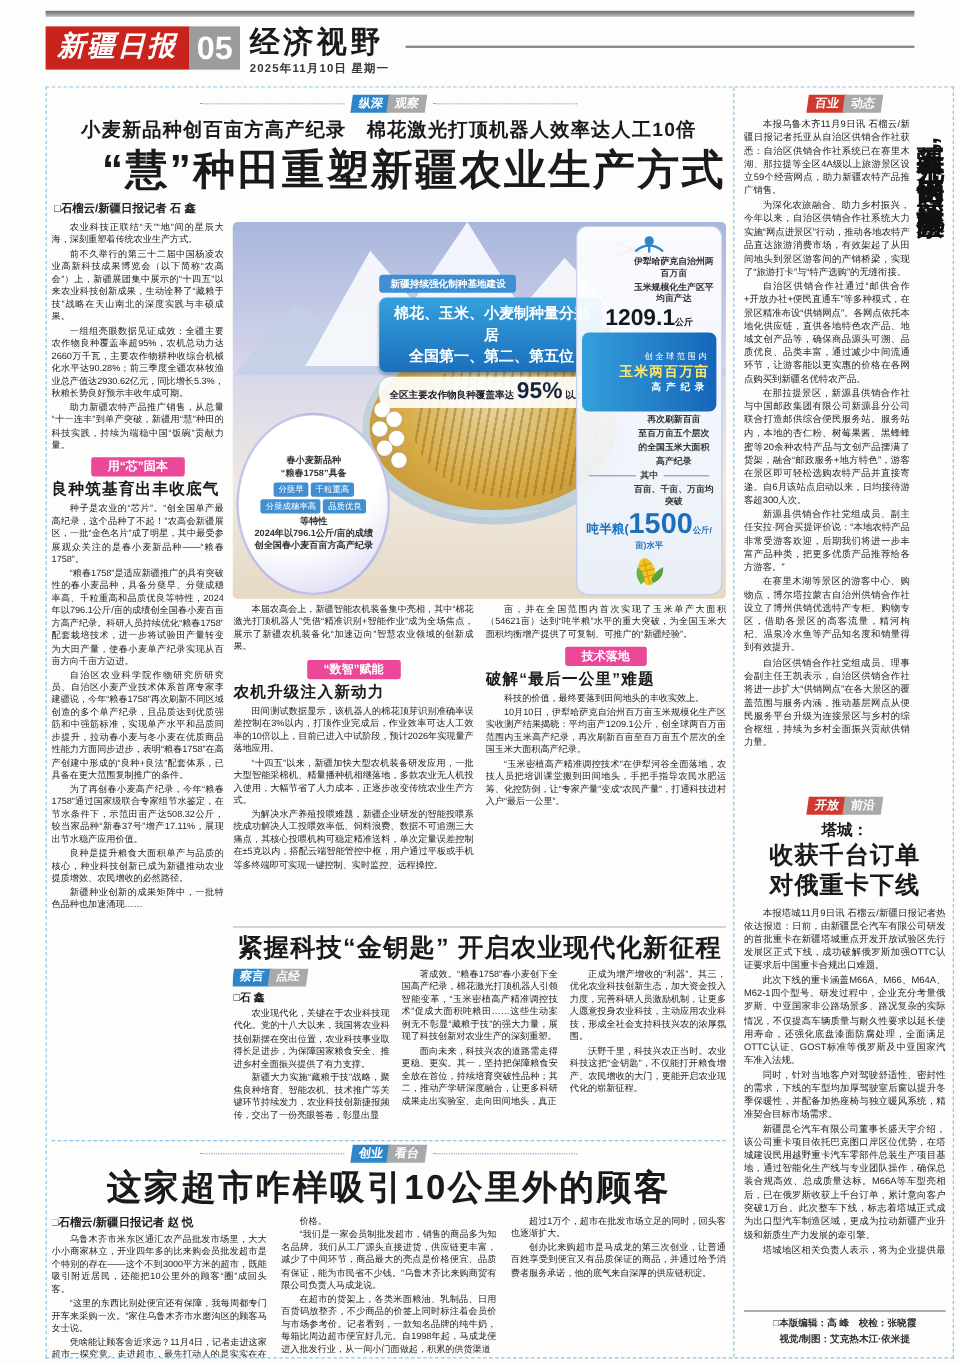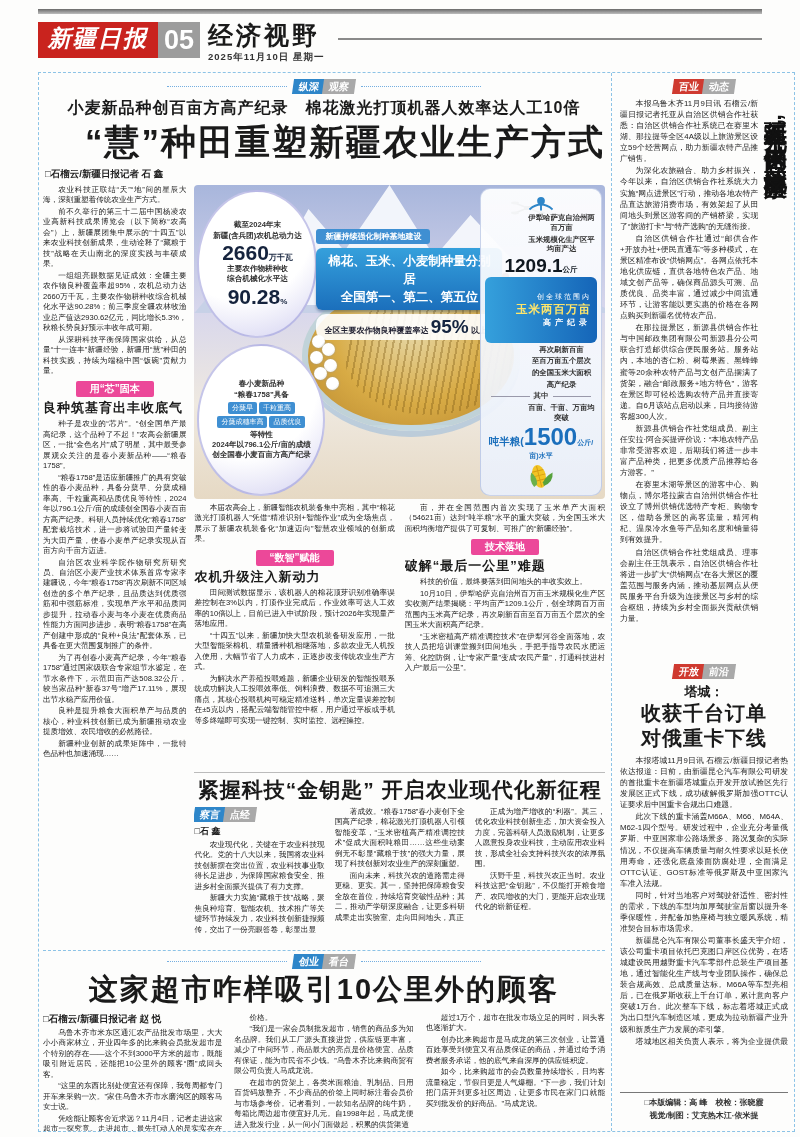--- a/index.html
+++ b/index.html
@@ -158,21 +158,21 @@
         <h1 class="headline">“慧”种田重塑新疆农业生产方式</h1>
         <div class="byline">□石榴云/新疆日报记者 石 鑫</div>
 
         <div class="feature-body">
 
           <div class="col1 newscol">
             <div>
                 <p>农业科技正联结“天”“地”间的星辰大海，深刻重塑着传统农业生产方式。</p>
                 <p>前不久举行的第三十二届中国杨凌农业高新科技成果博览会（以下简称“农高会”）上，新疆展团集中展示的“十四五”以来农业科技创新成果，生动诠释了“藏粮于技”战略在天山南北的深度实践与丰硕成果。</p>
                 <p>一组组亮眼数据见证成效：全疆主要农作物良种覆盖率超95%，农机总动力达2660万千瓦，主要农作物耕种收综合机械化水平达90.28%；前三季度全疆农林牧渔业总产值达2930.62亿元，同比增长5.3%，秋粮长势良好预示丰收年成可期。</p>
-                <p>从深耕科技平衡保障国家供给，从总量“十一连丰”新疆经验，新疆用“慧”种田的科技实践，持续为端稳中国“饭碗”贡献力量。</p>
+                <p>助力新疆农特产品推广销售，从总量“十一连丰”到单产突破，新疆用“慧”种田的科技实践，持续为端稳中国“饭碗”贡献力量。</p>
               </div>
             <span class="sec-badge">用“芯”固本</span>
             <div class="sec-head">良种筑基育出丰收底气</div>
             <div>
                 <p>种子是农业的“芯片”。“创全国单产最高纪录，这个品种了不起！”农高会新疆展区，一批“金色名片”成了明星，其中最受参展观众关注的是春小麦新品种——“粮春1758”。</p>
                 <p>“粮春1758”是适应新疆推广的具有突破性的春小麦品种，具备分蘖早、分蘖成穗率高、千粒重高和品质优良等特性，2024年以796.1公斤/亩的成绩创全国春小麦百亩方高产纪录。科研人员持续优化“粮春1758”配套栽培技术，进一步将试验田产量转变为大田产量，使春小麦单产纪录实现从百亩方向千亩方迈进。</p>
                 <p>自治区农业科学院作物研究所研究员、自治区小麦产业技术体系首席专家李建疆说，今年“粮春1758”再次刷新不同区域创造的多个单产纪录，且品质达到优质强筋和中强筋标准，实现单产水平和品质同步提升，拉动春小麦与冬小麦在优质商品性能力方面同步进步，表明“粮春1758”在高产创建中形成的“良种+良法”配套体系，已具备在更大范围复制推广的条件。</p>
                 <p>为了再创春小麦高产纪录，今年“粮春1758”通过国家级联合专家组节水鉴定，在节水条件下，示范田亩产达508.32公斤，较当家品种“新春37号”增产17.11%，展现出节水稳产应用价值。</p>
                 <p>良种是提升粮食大面积单产与品质的核心，种业科技创新已成为新疆推动农业提质增效、农民增收的必然路径。</p>
                 <p>新疆种业创新的成果矩阵中，一批特色品种也加速涌现……</p>
@@ -200,28 +200,20 @@
                 <line x1="4" y1="4" x2="14" y2="8" stroke="#2b3442" stroke-width="1.5"></line>
                 <line x1="30" y1="4" x2="20" y2="8" stroke="#2b3442" stroke-width="1.5"></line>
                 <line x1="4" y1="14" x2="14" y2="10" stroke="#2b3442" stroke-width="1.5"></line>
                 <line x1="30" y1="14" x2="20" y2="10" stroke="#2b3442" stroke-width="1.5"></line>
                 <ellipse cx="4" cy="4" rx="4" ry="1.4" fill="#49566b"></ellipse>
                   <ellipse cx="30" cy="4" rx="4" ry="1.4" fill="#49566b"></ellipse>
                 <ellipse cx="4" cy="14" rx="4" ry="1.4" fill="#49566b"></ellipse>
                   <ellipse cx="30" cy="14" rx="4" ry="1.4" fill="#49566b"></ellipse>
               </svg>
 
-              <div class="bubble b1">
-                <div class="t">截至2024年末</div>
-                <div class="t">新疆(含兵团)农机总动力达</div>
-                <div class="num"><span>2660</span><small>万千瓦</small></div>
-                <div class="t">主要农作物耕种收</div>
-                <div class="t">综合机械化水平达</div>
-                <div class="num"><span>90.28</span><small>%</small></div>
-              </div>
 
               <div class="bubble b2">
                 <div class="t">春小麦新品种</div>
                 <div class="t">“粮春1758”具备</div>
                 <div class="tags">
                     <span>分蘖早</span>
                     <span>千粒重高</span>
                     <span>分蘖成穗率高</span>
                     <span>品质优良</span>
                   </div>
@@ -356,21 +348,20 @@
             <div>
                 <p>价格。</p>
                 <p>“我们是一家会员制批发超市，销售的商品多为知名品牌。我们从工厂源头直接进货，供应链更丰富，减少了中间环节，商品最大的亮点是价格便宜、品质有保证，能为市民省不少钱。”乌鲁木齐比来购商贸有限公司负责人马成龙说。</p>
                 <p>在超市的货架上，各类米面粮油、乳制品、日用百货码放整齐，不少商品的价签上同时标注着会员价与市场参考价。记者看到，一款知名品牌的纯牛奶，每箱比周边超市便宜好几元。自1998年起，马成龙便进入批发行业，从一间小门面做起，积累的供货渠道</p>
               </div>
           </div>
           <div class="scol">
             <div>
                 <p>超过1万个，超市在批发市场立足的同时，回头客也逐渐扩大。</p>
                 <p>创办比来购超市是马成龙的第三次创业，让普通百姓享受到便宜又有品质保证的商品，并通过给予消费者服务承诺，他的底气来自深厚的供应链积淀。</p>
-                <p>如今，比来购超市的会员数量持续增长，日均客流量稳定，节假日更是人气爆棚。“下一步，我们计划把门店开到更多社区周边，让更多市民在家门口就能买到批发价的好商品。”马成龙说。</p>
               </div>
           </div>
         </div>
       </div>
 
     </div>
 
     <div class="rail">
 
       <div class="badge-row" style="margin:2px 0 2px 0;">

